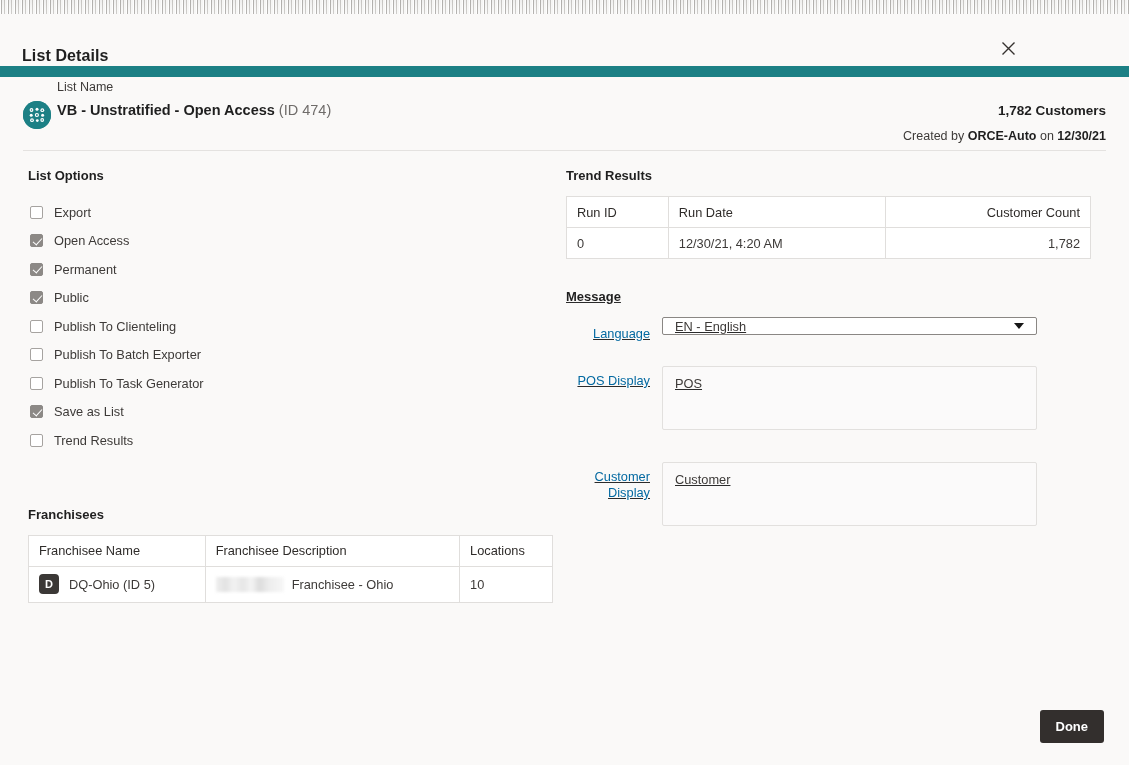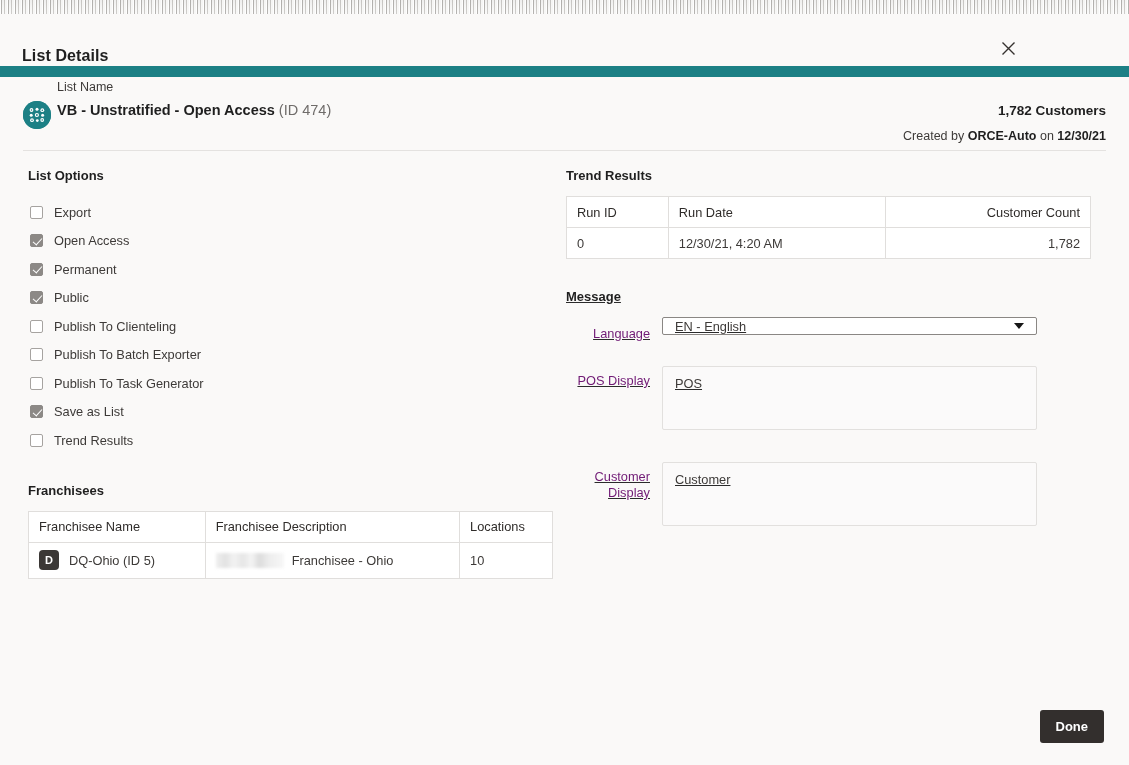--- a/index.html
+++ b/index.html
@@ -142,21 +142,21 @@
   }
   .syntax-box {
     width: 375px; height: 32px;
     border: 1px dotted #9b9896;
     background: #faf9f8;
     display: flex; align-items: center;
     padding: 0 12px;
     font-size: 12.8px; color: #3d3a38;
   }
 
-  .franchisees-wrap { margin-top: 28px; }
+  .franchisees-wrap { margin-top: 52px; }
 
   
   table.grid {
     border-collapse: collapse;
     background: #ffffff;
     margin-top: 13px;
   }
   table.grid th, table.grid td {
     border: 1px solid #e0dedc;
     font-size: 12.8px;
@@ -200,21 +200,21 @@
   .col-right { position: absolute; left: 566px; top: 168px; width: 530px; }
   #trend-table { width: 525px; }
   #trend-table th:nth-child(1), #trend-table td:nth-child(1) { width: 102px; }
   #trend-table th:nth-child(2), #trend-table td:nth-child(2) { width: 218px; }
   #trend-table th:nth-child(3), #trend-table td:nth-child(3) { width: 205px; }
 
   .message-wrap { margin-top: 30px; text-decoration: underline; }
   .msg-row { display: flex; align-items: flex-start; margin-top: 13px; }
   .msg-label {
     width: 96px; flex: none; text-align: right;
-    font-size: 12.8px; color: #701a75; line-height: 16px;
+    font-size: 12.8px; color: #0369a1; line-height: 16px;
     padding-right: 12px;
   }
   .msg-label.pt { padding-top: 9px; }
   .msg-label.pt2 { padding-top: 7px; }
 
   .select-box {
     width: 375px; height: 18px;
     border: 1px solid #8a8784; border-radius: 2px;
     background: #ffffff;
     display: flex; align-items: center;

